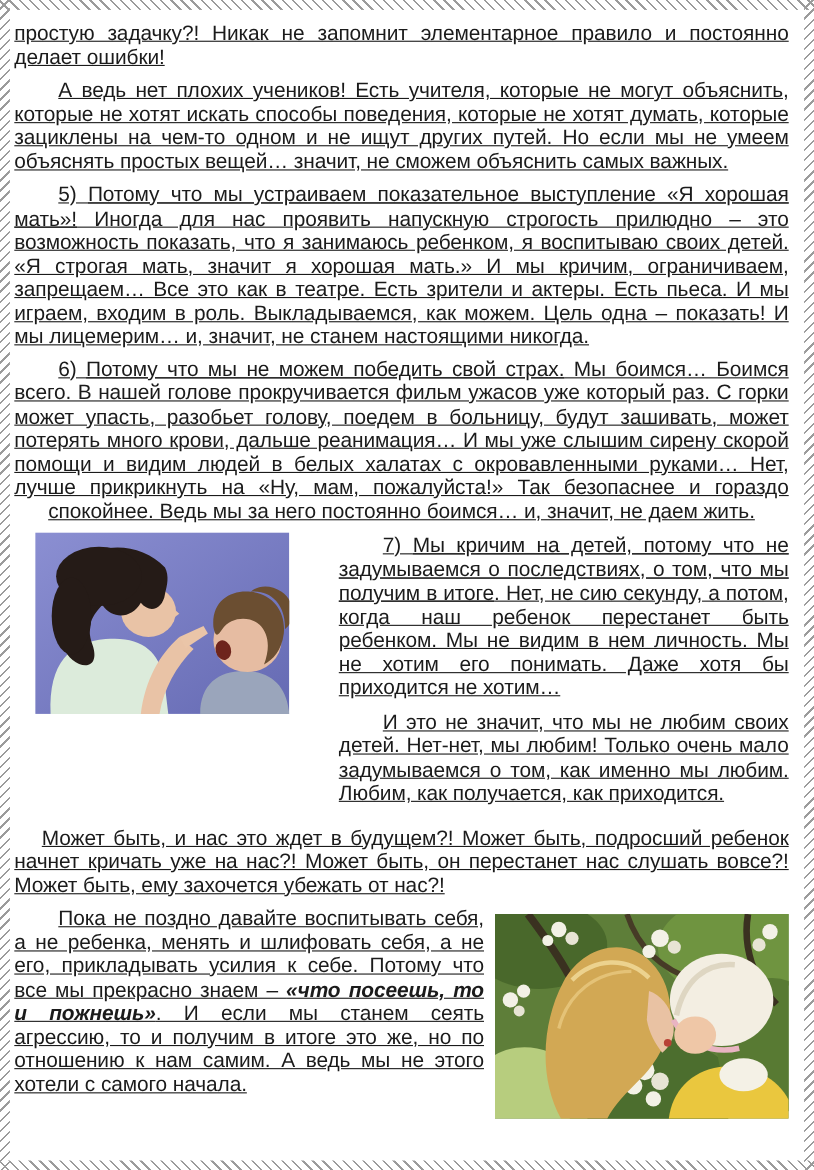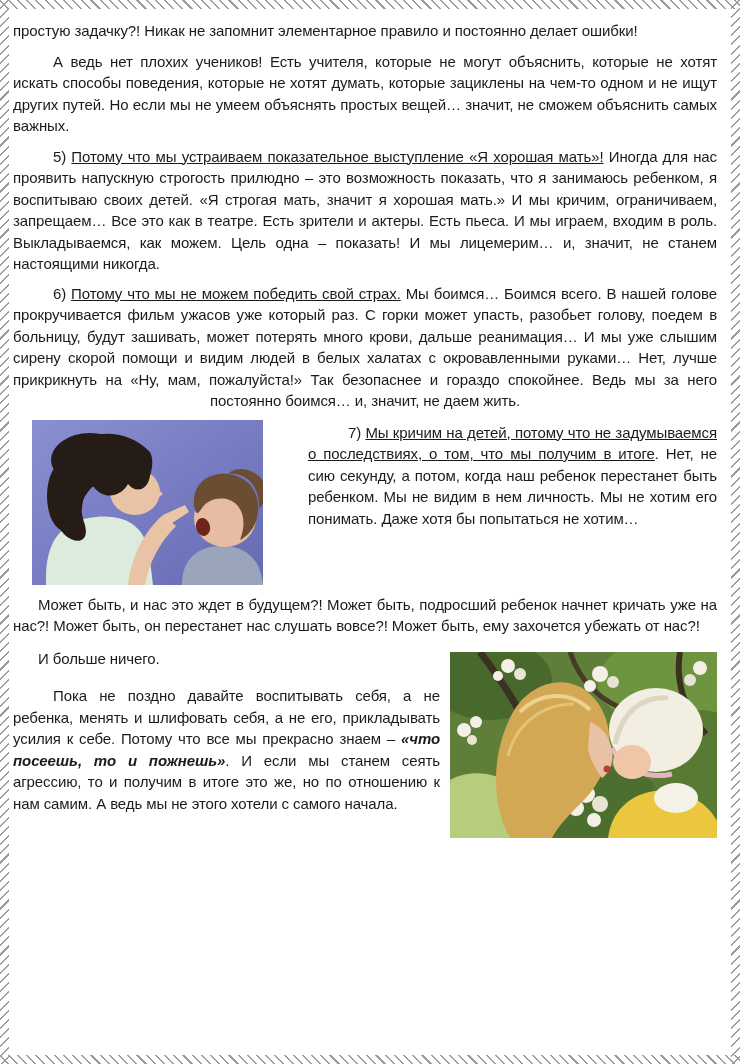--- a/index.html
+++ b/index.html
@@ -19,25 +19,26 @@
     background:repeating-linear-gradient(45deg,transparent 0,transparent 5px,#9b9b9b 5px,#9b9b9b 6.5px);}
   .hatch-left{left:0;top:0;bottom:0;width:9px;
     background:repeating-linear-gradient(135deg,transparent 0,transparent 5px,#9b9b9b 5px,#9b9b9b 6.5px);}
   .hatch-right{right:0;top:0;bottom:0;width:9px;
     background:repeating-linear-gradient(135deg,transparent 0,transparent 5px,#9b9b9b 5px,#9b9b9b 6.5px);}
 
   .content{position:absolute;left:13px;top:13px;width:704px;z-index:2;}
 
   p{
     margin:0 0 10px 0;
-    font-size:15px;
+    font-size:19px;
     line-height:21.5px;
     letter-spacing:-0.1px;
     text-align:justify;
     text-indent:40px;
+    text-decoration:underline;
   }
   .noind{text-indent:0;margin-top:7px;margin-bottom:9px;}
   .ind25{text-indent:25px;}
   .u{text-decoration:underline;}
   .bi{font-style:italic;font-weight:bold;}
   .center-last{text-align-last:center;}
   .mb8{margin-bottom:8px;}
   .mb9{margin-bottom:9px;}
   .mb14{margin-bottom:14px;}
   .mb11{margin-bottom:11px;}
@@ -93,31 +94,31 @@
         </g>
         <g>
           <path d="M150,165 C150,137 168,125 192,126 C217,127 229,142 231,165 Z" fill="#9aa5bb"></path>
           <ellipse cx="193" cy="98" rx="31" ry="29" fill="#e6bca2"></ellipse>
           <ellipse cx="171" cy="107" rx="7" ry="9" fill="#6e241c" transform="rotate(-15 171 107)"></ellipse>
           <path d="M162,86 C160,62 178,52 196,54 C216,56 228,72 226,92 C224,108 216,116 208,120 C214,104 212,92 204,84 C196,76 178,76 170,88 C166,94 164,96 162,86 Z" fill="#6b4e31"></path>
           <path d="M196,54 C214,52 228,66 227,88 C238,80 236,62 224,54 C214,47 202,48 196,54 Z" fill="#6b4e31"></path>
         </g>
       </svg>
       <div class="rcol">
-        <p><span>7) </span><span class="u">Мы кричим на детей, потому что не задумываемся о последствиях, о том, что мы получим в итоге</span><span>. Нет, не сию секунду, а потом, когда наш ребенок перестанет быть ребенком. Мы не видим в нем личность. Мы не хотим его понимать. Даже хотя бы попытаться не хотим…</span></p>
+        <p><span>7) </span><span class="u">Мы кричим на детей, потому что не задумываемся о последствиях, о том, что мы получим в итоге</span><span>. Нет, не сию секунду, а потом, когда наш ребенок перестанет быть ребенком. Мы не видим в нем личность. Мы не хотим его понимать. Даже хотя бы приходится не хотим…</span></p>
+        <p>И это не значит, что мы не любим своих детей. Нет-нет, мы любим! Только очень мало задумываемся о том, как именно мы любим. Любим, как получается, как приходится.</p>
       </div>
     </div>
 
 
     <p class="ind25 mb9">Может быть, и нас это ждет в будущем?! Может быть, подросший ребенок начнет кричать уже на нас?! Может быть, он перестанет нас слушать вовсе?! Может быть, ему захочется убежать от нас?!</p>
 
 
     <div class="row row2">
       <div class="lcol">
-        <p class="ind25 nothing-p">И больше ничего.</p>
         <p><span>Пока не поздно давайте воспитывать себя, а не ребенка, менять и шлифовать себя, а не его, прикладывать усилия к себе. Потому что все мы прекрасно знаем – </span><span class="bi">«что посеешь, то и пожнешь»</span><span>. И если мы станем сеять агрессию, то и получим в итоге это же, но по отношению к нам самим. А ведь мы не этого хотели с самого начала.</span></p>
       </div>
       <svg class="photo2" viewBox="0 0 267 186" role="img" aria-label="Мама и дочка в белой шапочке нос к носу среди цветущих веток">
         <rect width="267" height="186" fill="#5e7e39"></rect>
         <g>
           <ellipse cx="40" cy="28" rx="62" ry="40" fill="#49682b"></ellipse>
           <ellipse cx="220" cy="30" rx="72" ry="46" fill="#6f9440"></ellipse>
           <ellipse cx="140" cy="162" rx="82" ry="50" fill="#4c6e2e"></ellipse>
           <ellipse cx="252" cy="120" rx="50" ry="62" fill="#587a33"></ellipse>
           <path d="M30,0 C60,40 80,70 90,120" stroke="#3a3120" stroke-width="7" fill="none"></path>

